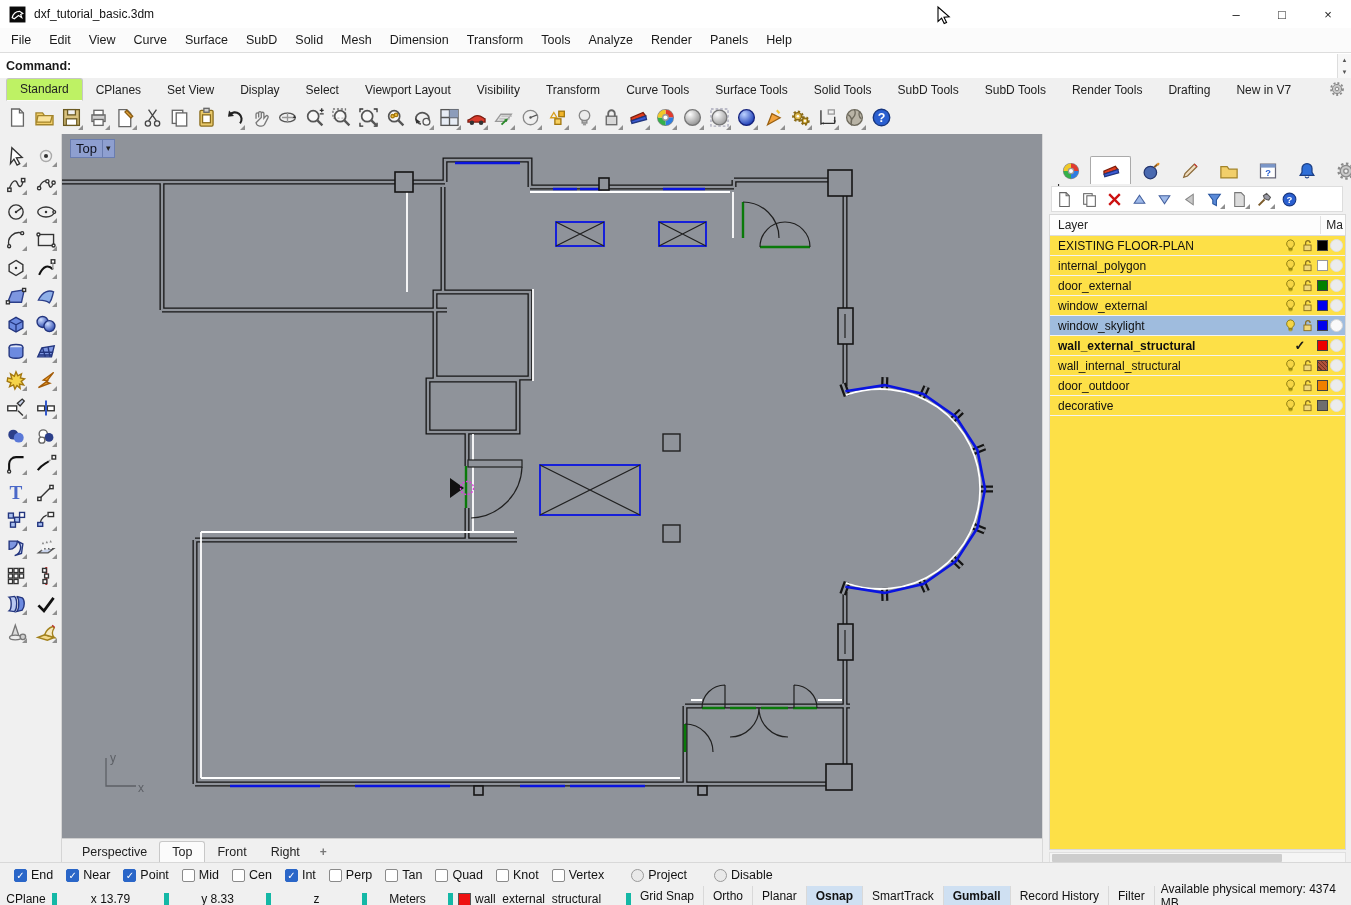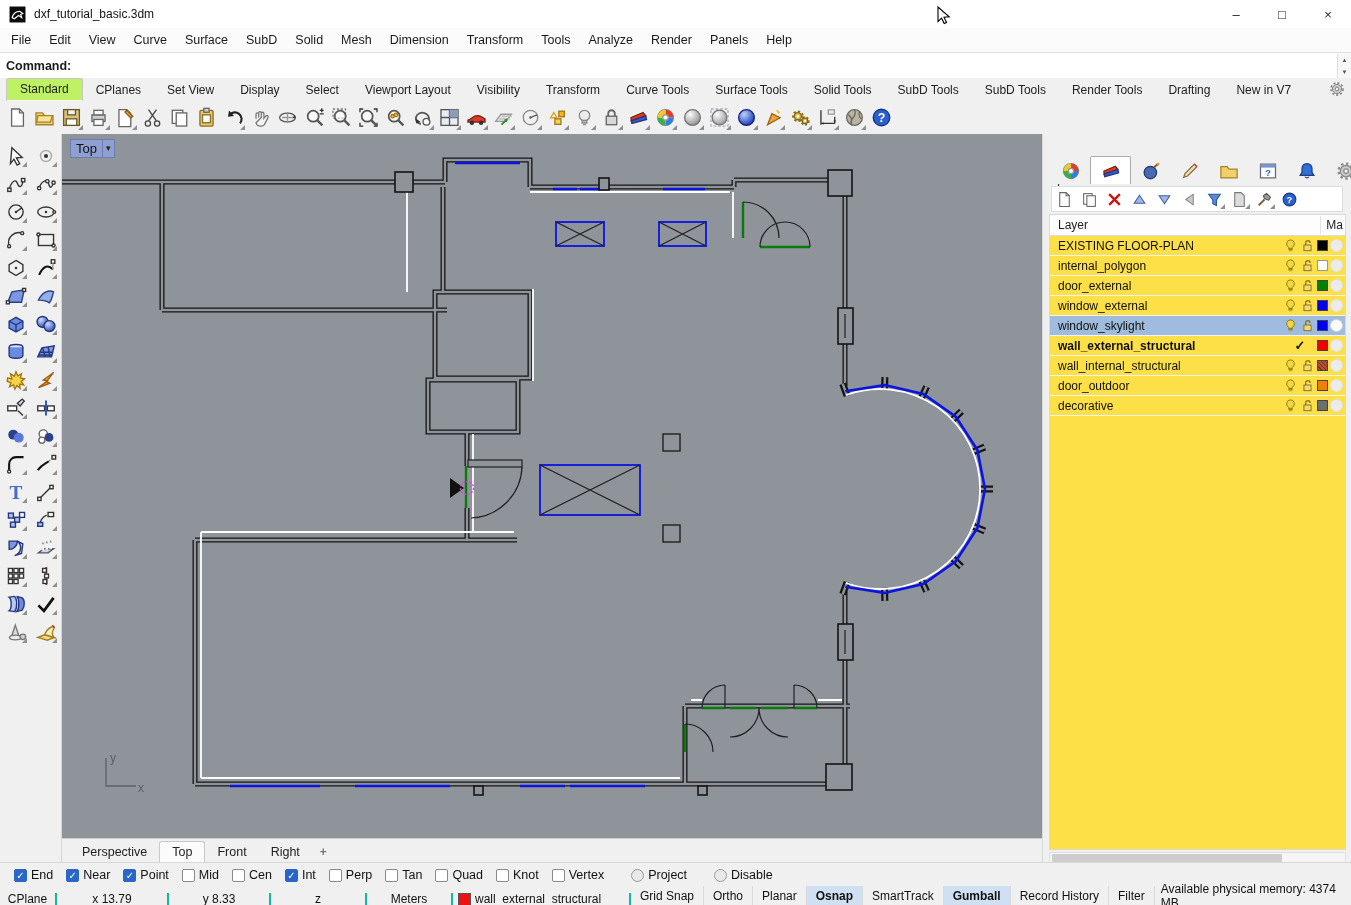--- a/index.html
+++ b/index.html
@@ -75,21 +75,21 @@
   #vtab-add{padding:3px 8px;color:#777;font-weight:bold;}
   
   #osnap{left:0;top:862px;width:1351px;height:24px;background:#f0f0f0;border-top:1px solid #d8d8d8;display:flex;align-items:center;padding-left:14px;gap:13px;}
   .osnap-item{display:flex;align-items:center;gap:4px;font-size:12.5px;color:#111;}
   .cb{width:13px;height:13px;border:1px solid #8a8a8a;background:#fff;box-sizing:border-box;display:flex;align-items:center;justify-content:center;font-size:10px;color:#fff;border-radius:2px;}
   .cb.on{background:#2a66c8;border-color:#2a66c8;}
   .cb.radio{border-radius:50%;background:#e9e9e9;border-color:#9a9a9a;}
   .osnap-item.spaced{margin-left:14px;}
   
   #statusbar{left:0;top:886px;width:1351px;height:19px;background:#f0f0f0;display:flex;align-items:stretch;font-size:12px;}
-  .scell{display:flex;align-items:center;justify-content:center;border-right:2px solid #14b8a6;padding:0 4px;box-sizing:border-box;color:#111;margin-top:7px;}
+  .scell{display:flex;align-items:center;justify-content:center;border-right:5px solid #14b8a6;padding:0 4px;box-sizing:border-box;color:#111;margin-top:7px;}
   .stoggle{display:flex;align-items:center;justify-content:center;border-right:1px solid #d9d9d9;padding:0 9px;color:#111;}
   .stoggle.active{background:#cfe0f2;font-weight:bold;}
   #mem-cell{flex:1;display:flex;align-items:center;padding-left:6px;color:#111;}
   #layer-chip{display:flex;align-items:center;gap:4px;justify-content:flex-start;padding-left:5px;}
   #chip-swatch{width:11px;height:11px;border:1px solid #555;}
   
   #cursor{left:933px;top:5px;width:20px;height:20px;z-index:99;}
   svg{display:block;}
 </style>
 <style>

